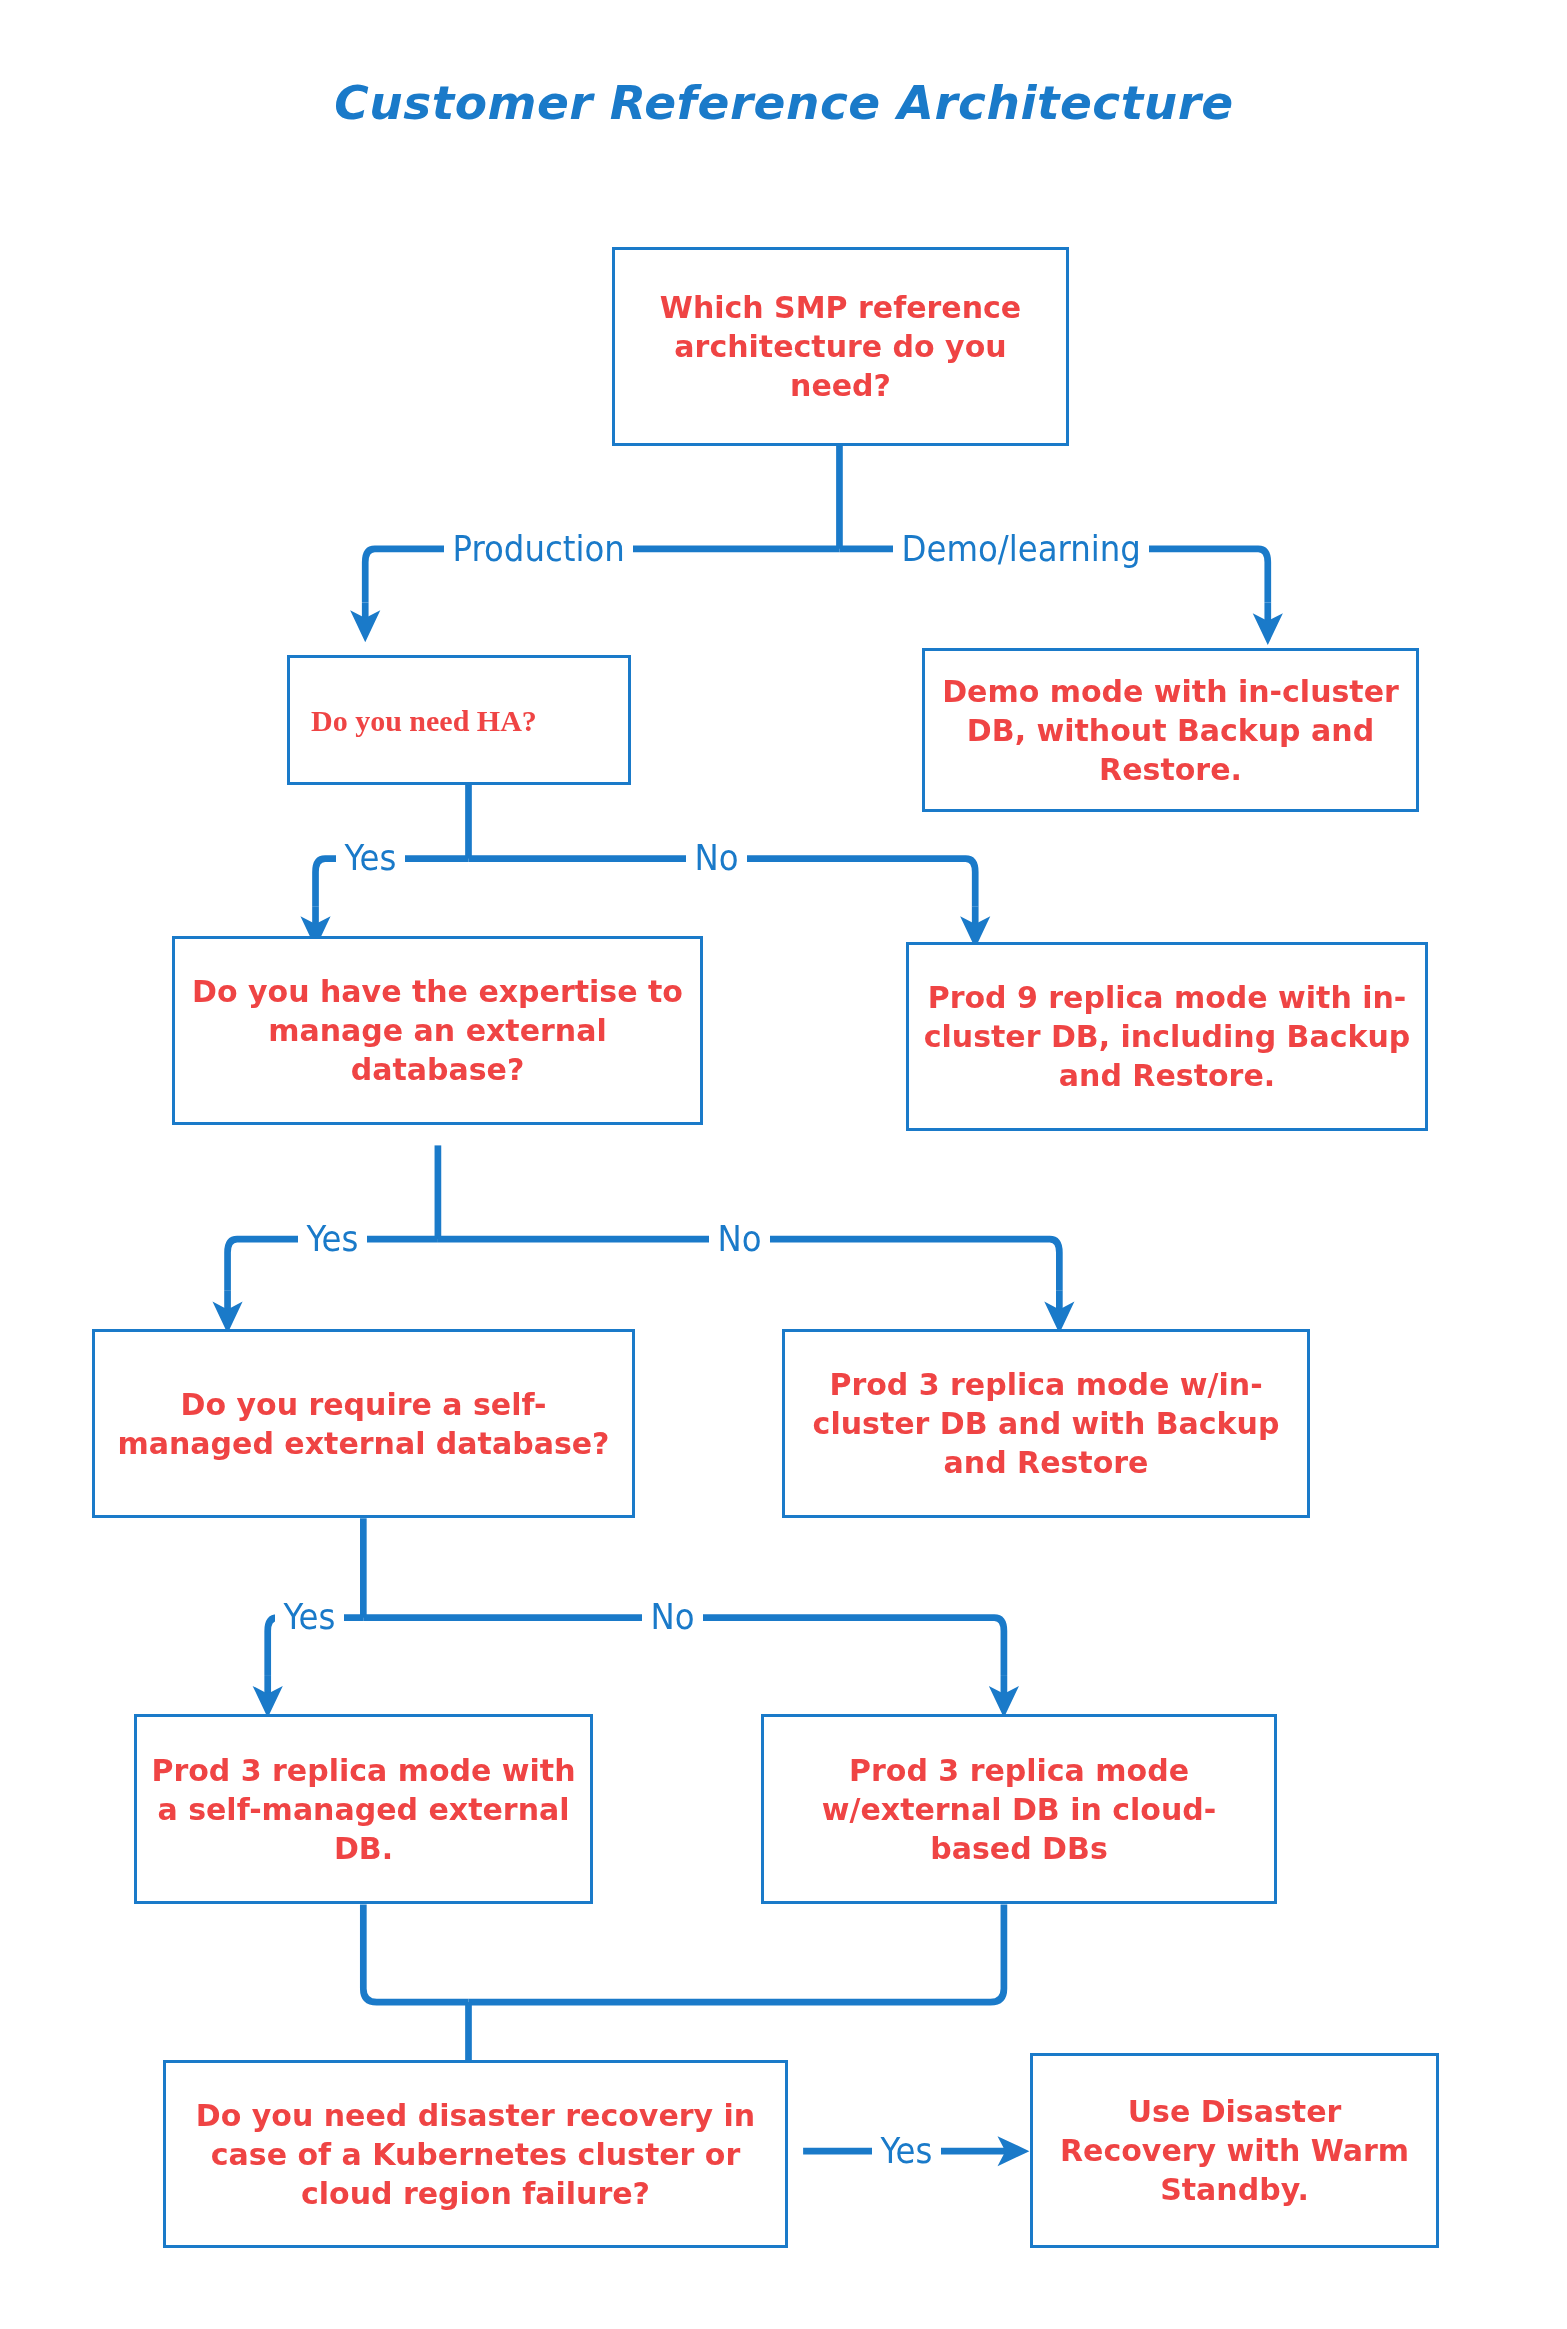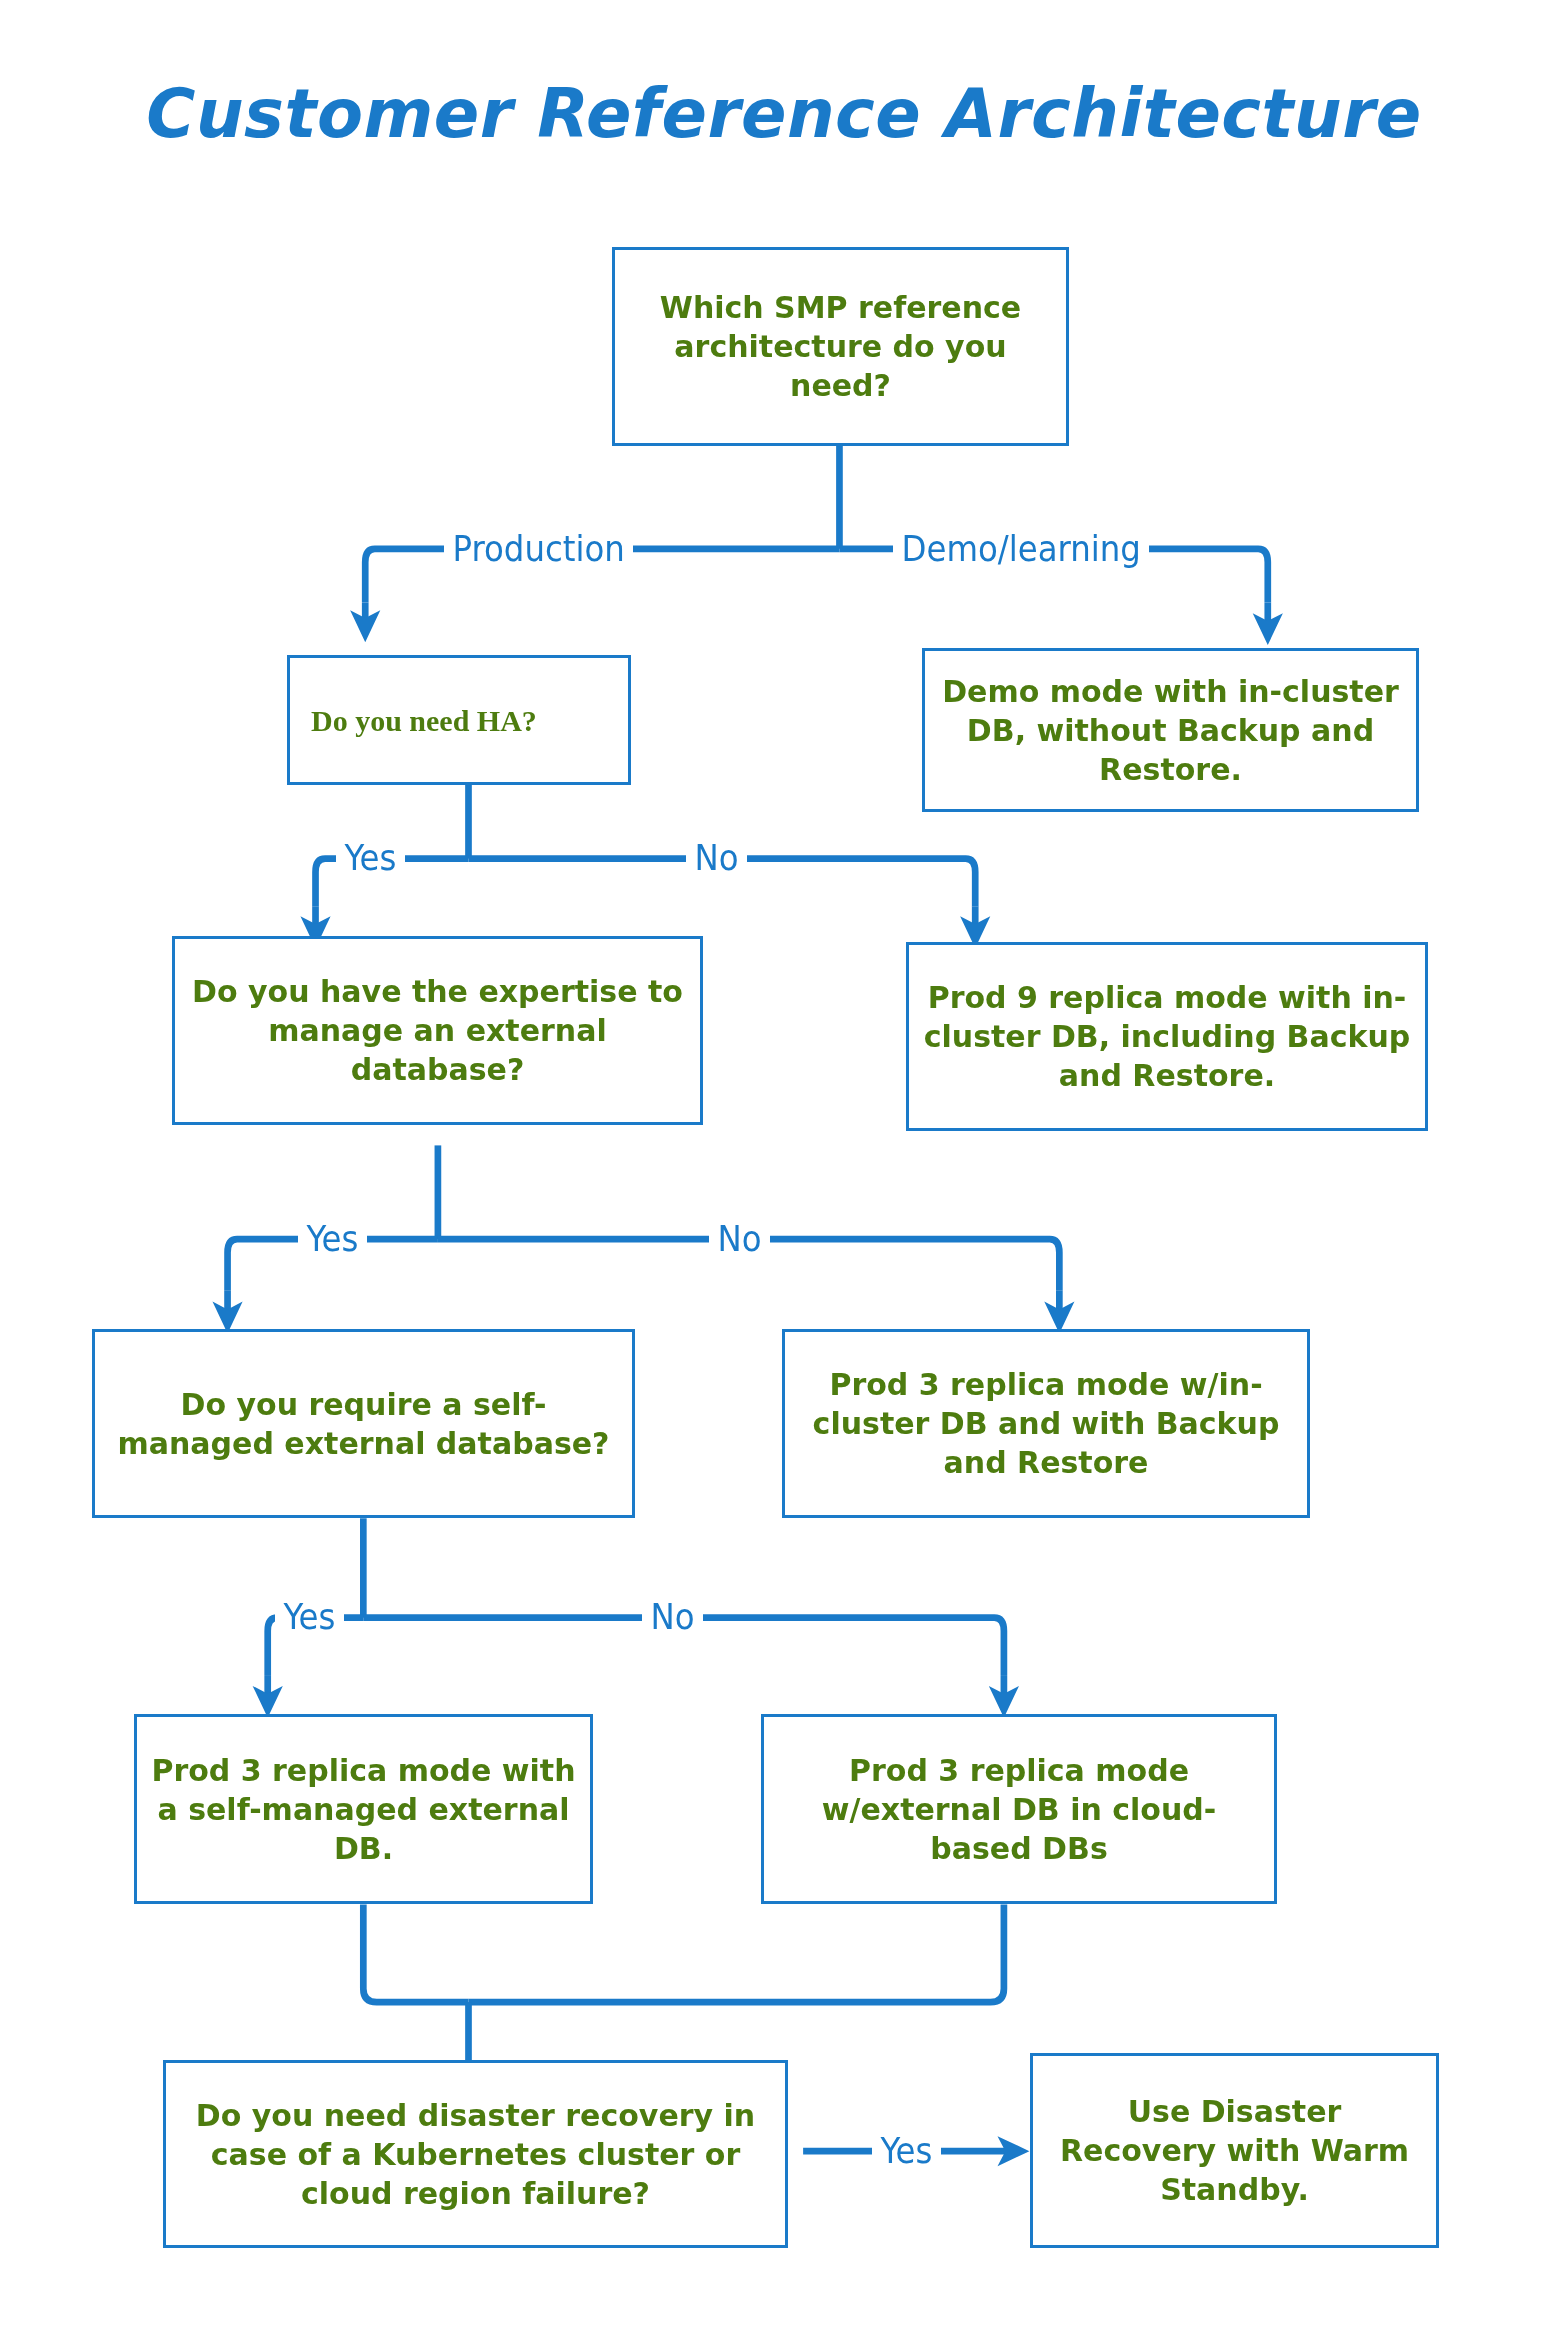--- a/index.html
+++ b/index.html
@@ -20,39 +20,39 @@
   }
   #title {
     position: absolute;
     left: 0;
     top: 75px;
     width: 1568px;
     text-align: center;
     font-family: "DejaVu Sans", sans-serif;
     font-style: italic;
     font-weight: bold;
-    font-size: 67px;
+    font-size: 47px;
     letter-spacing: 0.5px;
     color: #1a7ac9;
     white-space: nowrap;
   }
   #edges {
     position: absolute;
     left: 0;
     top: 0;
     width: 1568px;
     height: 2330px;
     pointer-events: none;
   }
   .node {
     position: absolute;
     box-sizing: border-box;
     border: 3.8px solid #1a7ac9;
     background: #ffffff;
-    color: #4d7c0f;
+    color: #ef4444;
     font-family: "DejaVu Sans", sans-serif;
     font-weight: bold;
     font-size: 30px;
     line-height: 1.30;
     display: flex;
     align-items: center;
     justify-content: center;
     text-align: center;
     padding: 7.6px 13.4px;
   }

